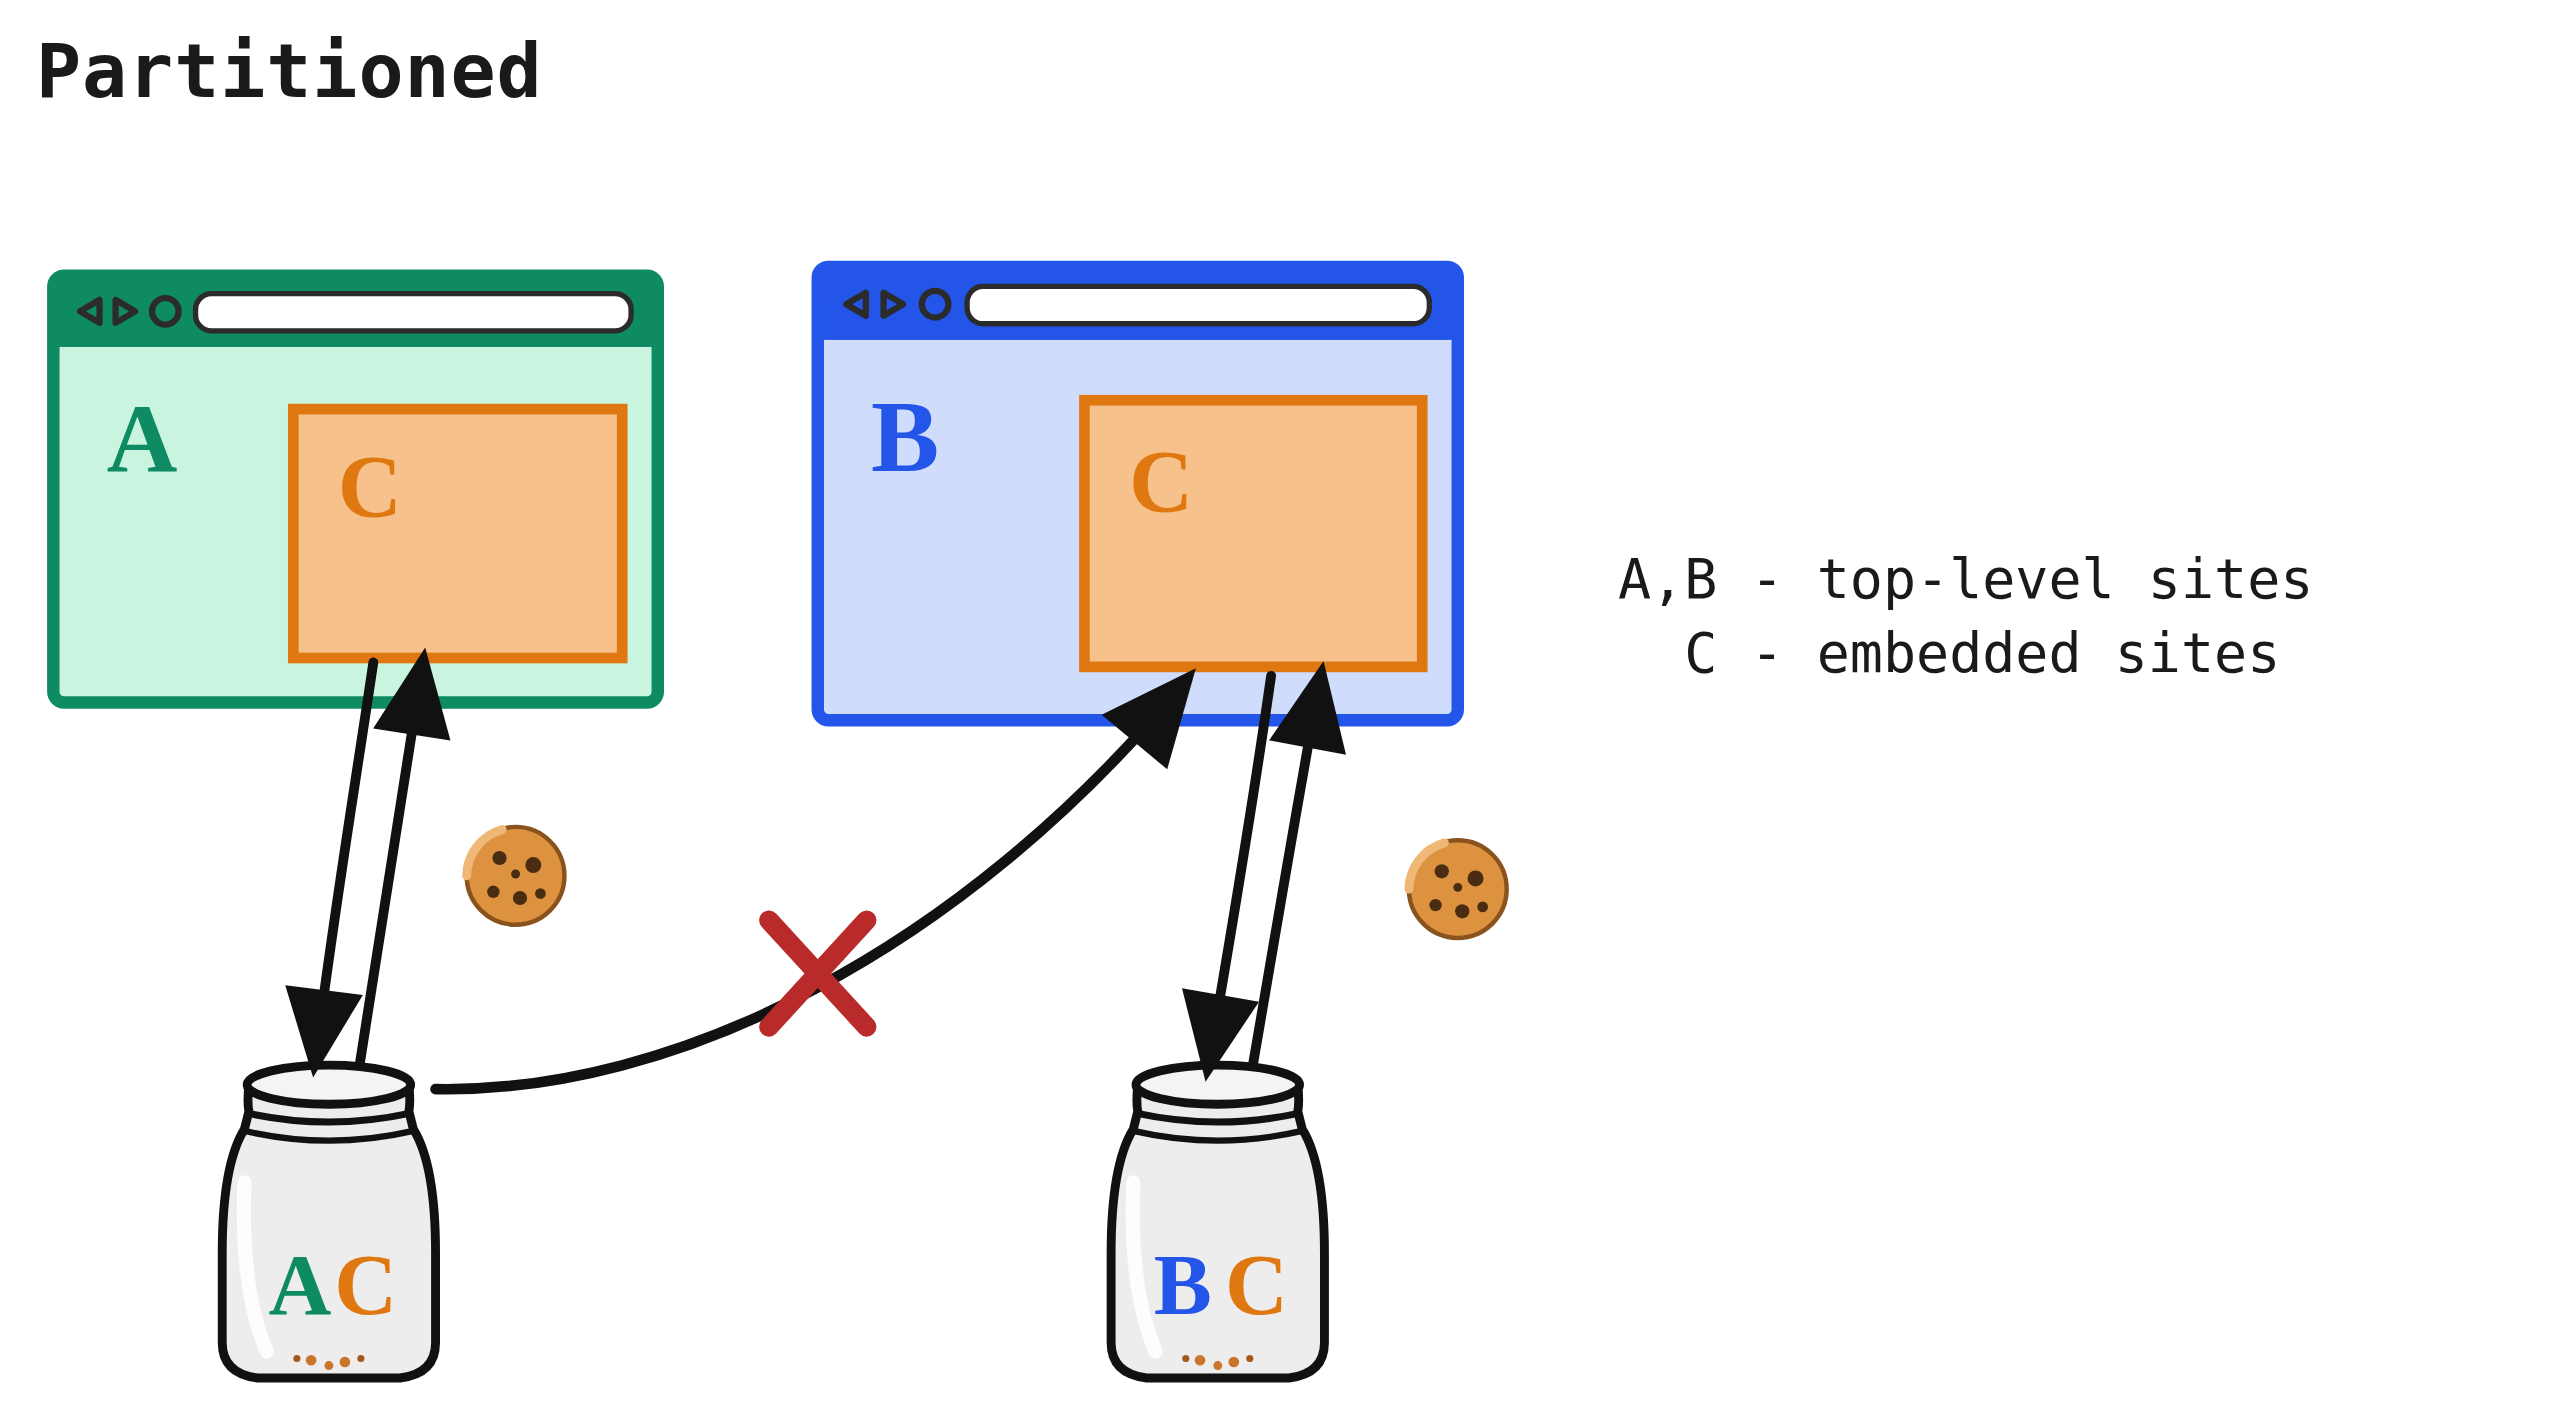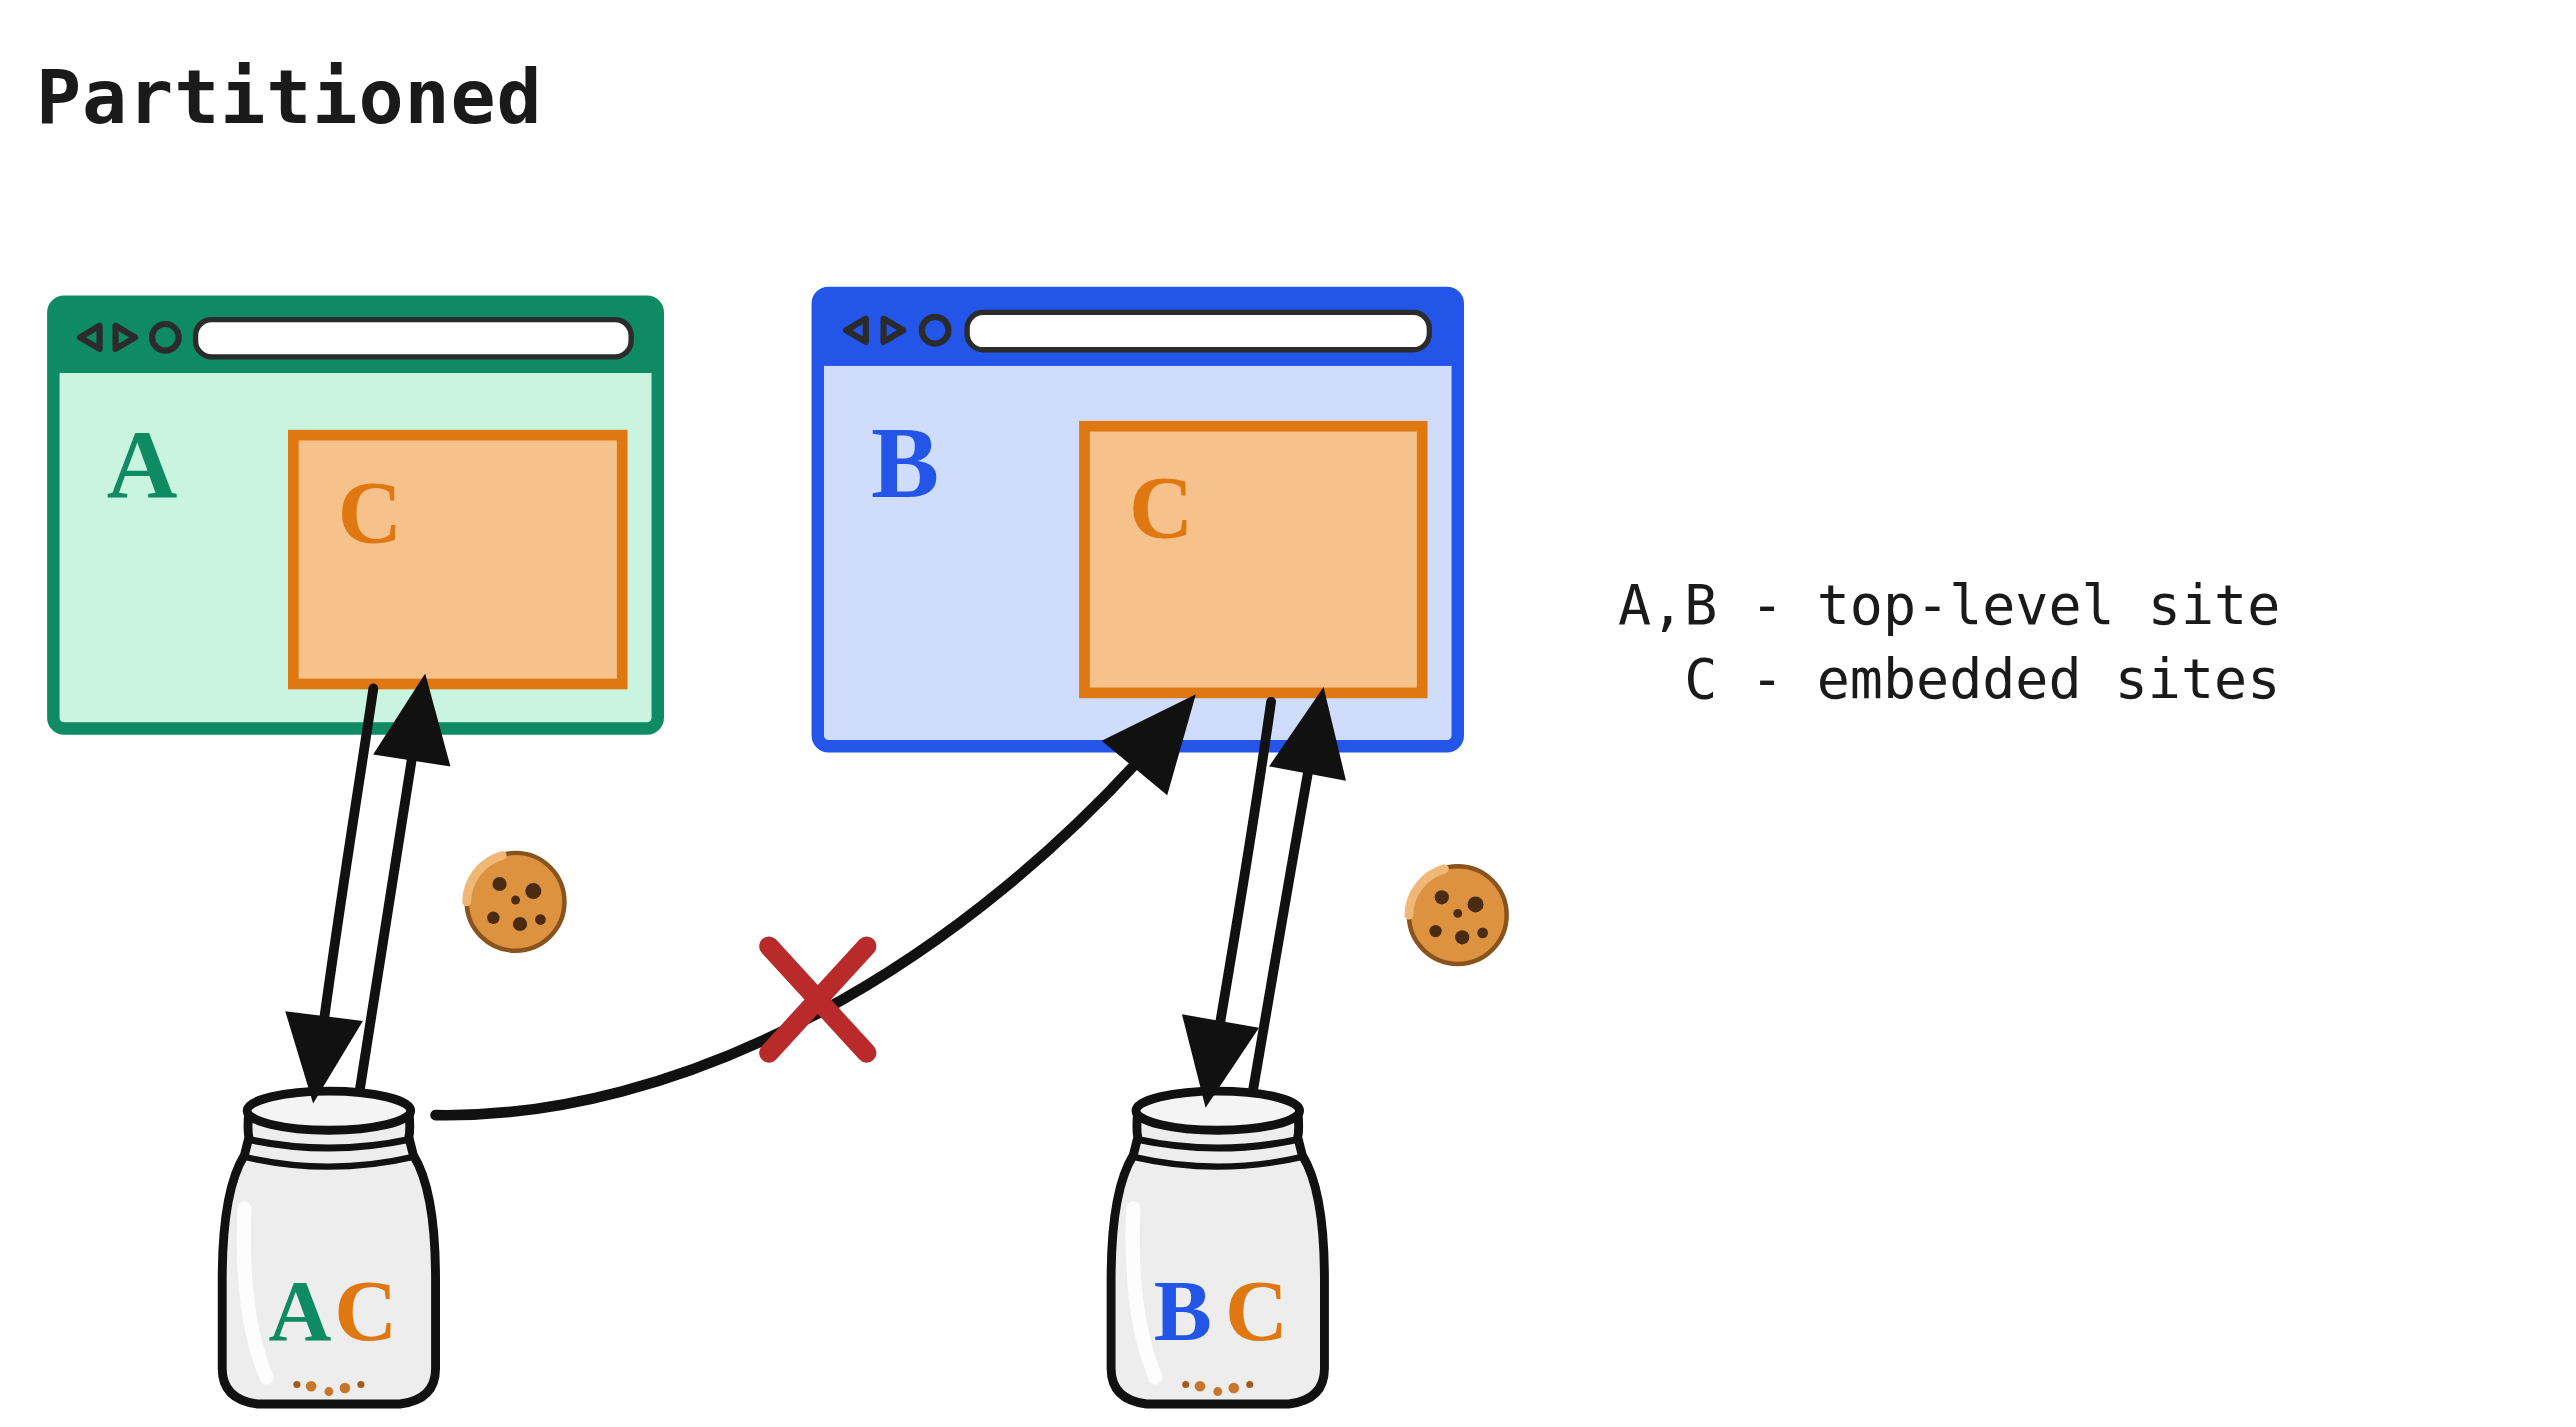--- a/index.html
+++ b/index.html
@@ -8,21 +8,20 @@
     width: 2576px;
     height: 1428px;
     background: #ffffff;
     font-family: "Menlo", "Consolas", "DejaVu Sans Mono", monospace;
     color: #1a1a1a;
   }
   .stage {
     position: relative;
     width: 2576px;
     height: 1092px;
-    margin-top: 26px;
   }
   .title {
     position: absolute;
     left: 36px;
     top: 27px;
     font-size: 75px;
     font-weight: 600;
     font-family: "Menlo", "Consolas", monospace;
     letter-spacing: 0.9px;
   }
@@ -47,21 +46,21 @@
     font-family: "Comic Sans MS", "Marker Felt", "Segoe Script", cursive;
     font-weight: 700;
   }
 </style>
 </head>
 <body>
 
 <div class="stage">
   <div class="title">Partitioned</div>
 
-  <div class="legend"><span>A,B - top-level site</span>
+  <div class="legend"><span>A,B - top-level sites</span>
 <span>  C - embedded sites</span></div>
 
   <svg viewBox="0 0 2898 1606">
     <defs>
       <marker id="arrowhead" markerWidth="12" markerHeight="12" refX="8" refY="6" orient="auto" markerUnits="strokeWidth">
         <path d="M1,2 L10,6 L1,10 Z" fill="#111"></path>
       </marker>
 
       <g id="cookie">
         <circle cx="0" cy="0" r="55" fill="#dd923f" stroke="#8a531e" stroke-width="5"></circle>

